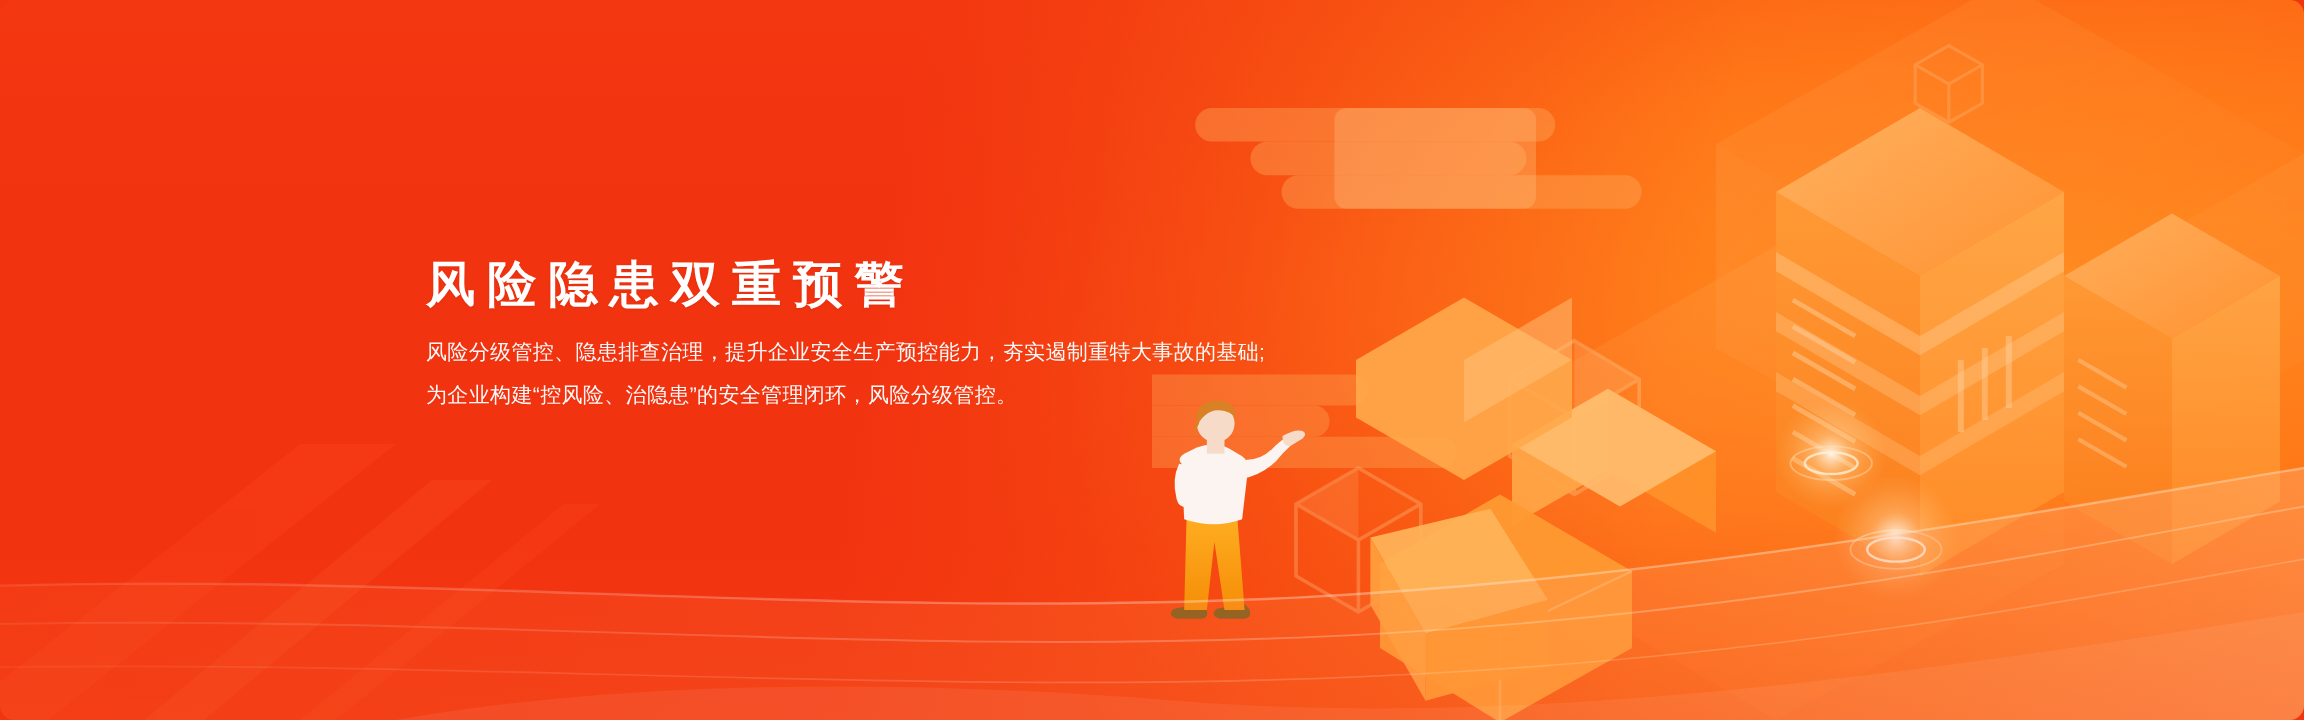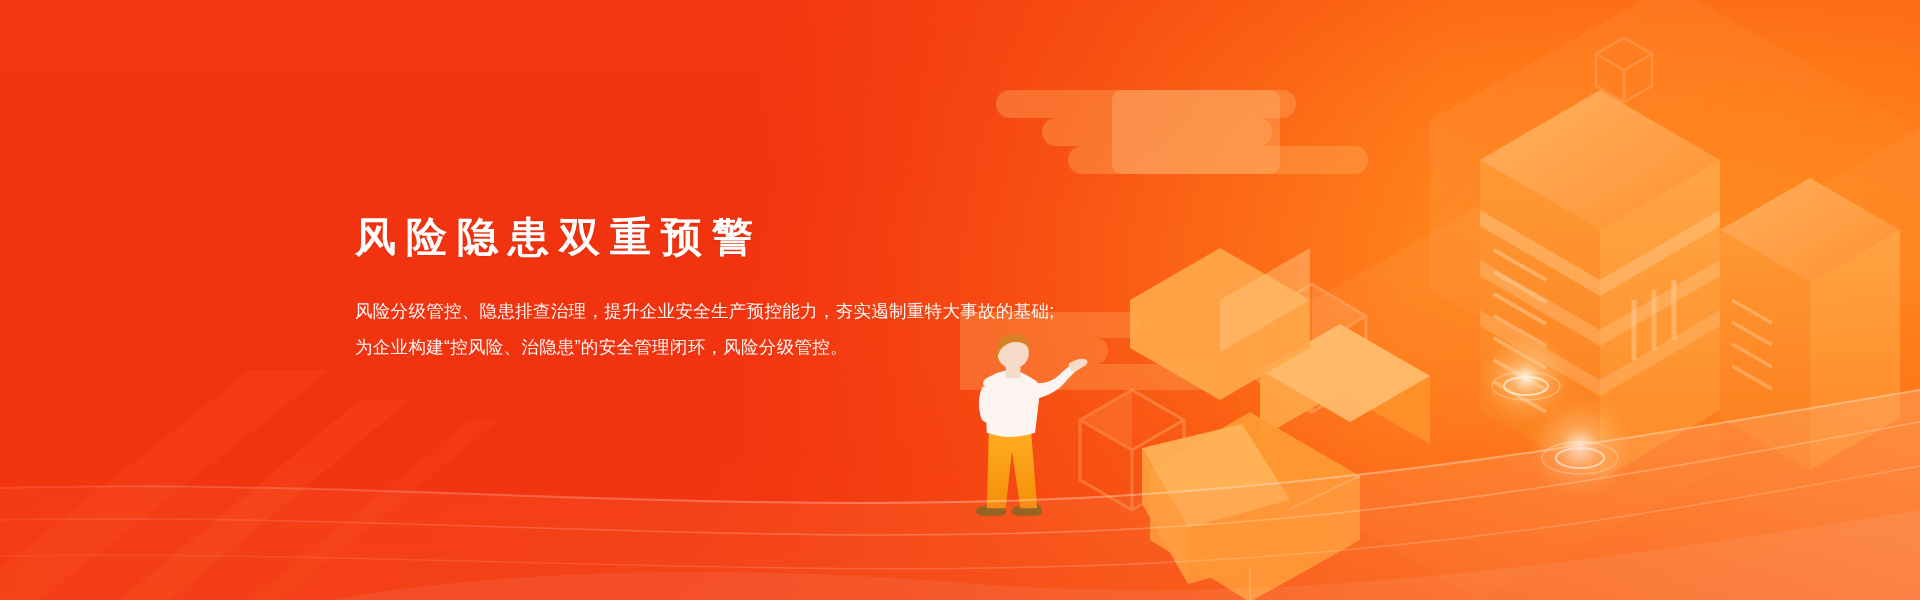--- a/index.html
+++ b/index.html
@@ -8,20 +8,21 @@
     font-family:"Liberation Sans","DejaVu Sans",sans-serif;
     background:#F2350F;
   }
 
   .banner {
     position:relative;
     width:1920px;
     height:600px;
     overflow:hidden;
     background:#F2350F;
+    border-radius:12px;
   }
 
   
   .bg-base {
     position:absolute; inset:0;
     background:
       radial-gradient(120% 140% at 88% 40%, #FF8A1E 0%, #FF7718 22%, #F8500F 48%, #F2350F 70%, #F0320E 100%);
   }
   .bg-left-tint {
     position:absolute; inset:0;
@@ -51,21 +52,21 @@
   .headline {
     color:#FFFFFF;
     font-size:41px;
     font-weight:700;
     letter-spacing:10px;
     line-height:1.25;
     white-space:nowrap;
     text-shadow:0 1px 2px rgba(150,25,0,.18);
   }
   .sub {
-    margin-top:30px;
+    margin-top:12px;
     color:#FFFFFF;
     font-size:17.5px;
     font-weight:400;
     line-height:2.06;
     letter-spacing:.3px;
     opacity:.97;
     text-shadow:0 1px 1px rgba(150,25,0,.12);
   }
   .sub p { white-space:nowrap; }
 </style>

